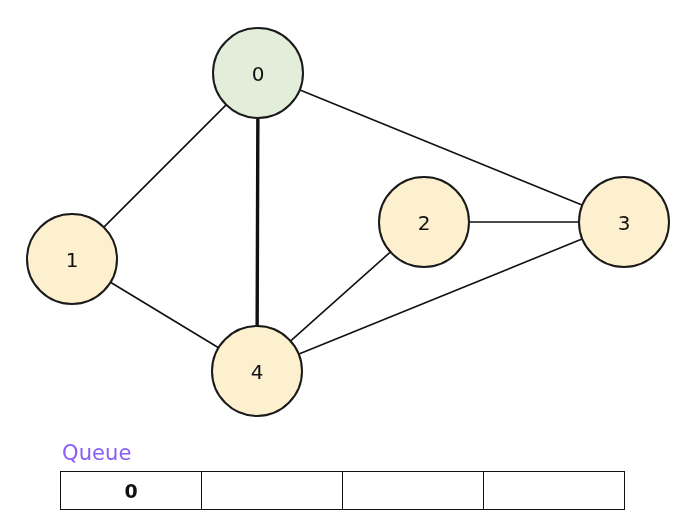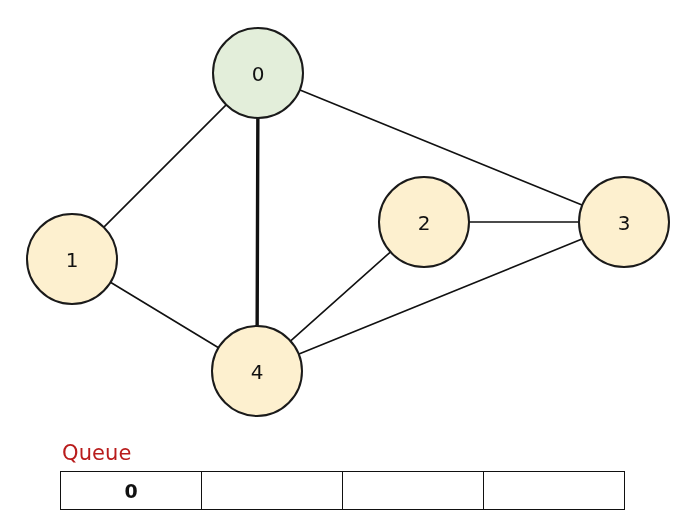--- a/index.html
+++ b/index.html
@@ -37,21 +37,21 @@
   .edge-line {
     stroke: #111111;
     stroke-linecap: round;
     fill: none;
   }
   .queue-label {
     position: absolute;
     left: 62px;
     top: 441px;
     font-size: 21px;
-    color: #b91c1c;
+    color: #8b5cf6;
     letter-spacing: 0.1px;
     white-space: nowrap;
   }
   .queue-table {
     position: absolute;
     left: 60px;
     top: 471px;
     width: 560px;
     height: 37px;
     border-collapse: collapse;

